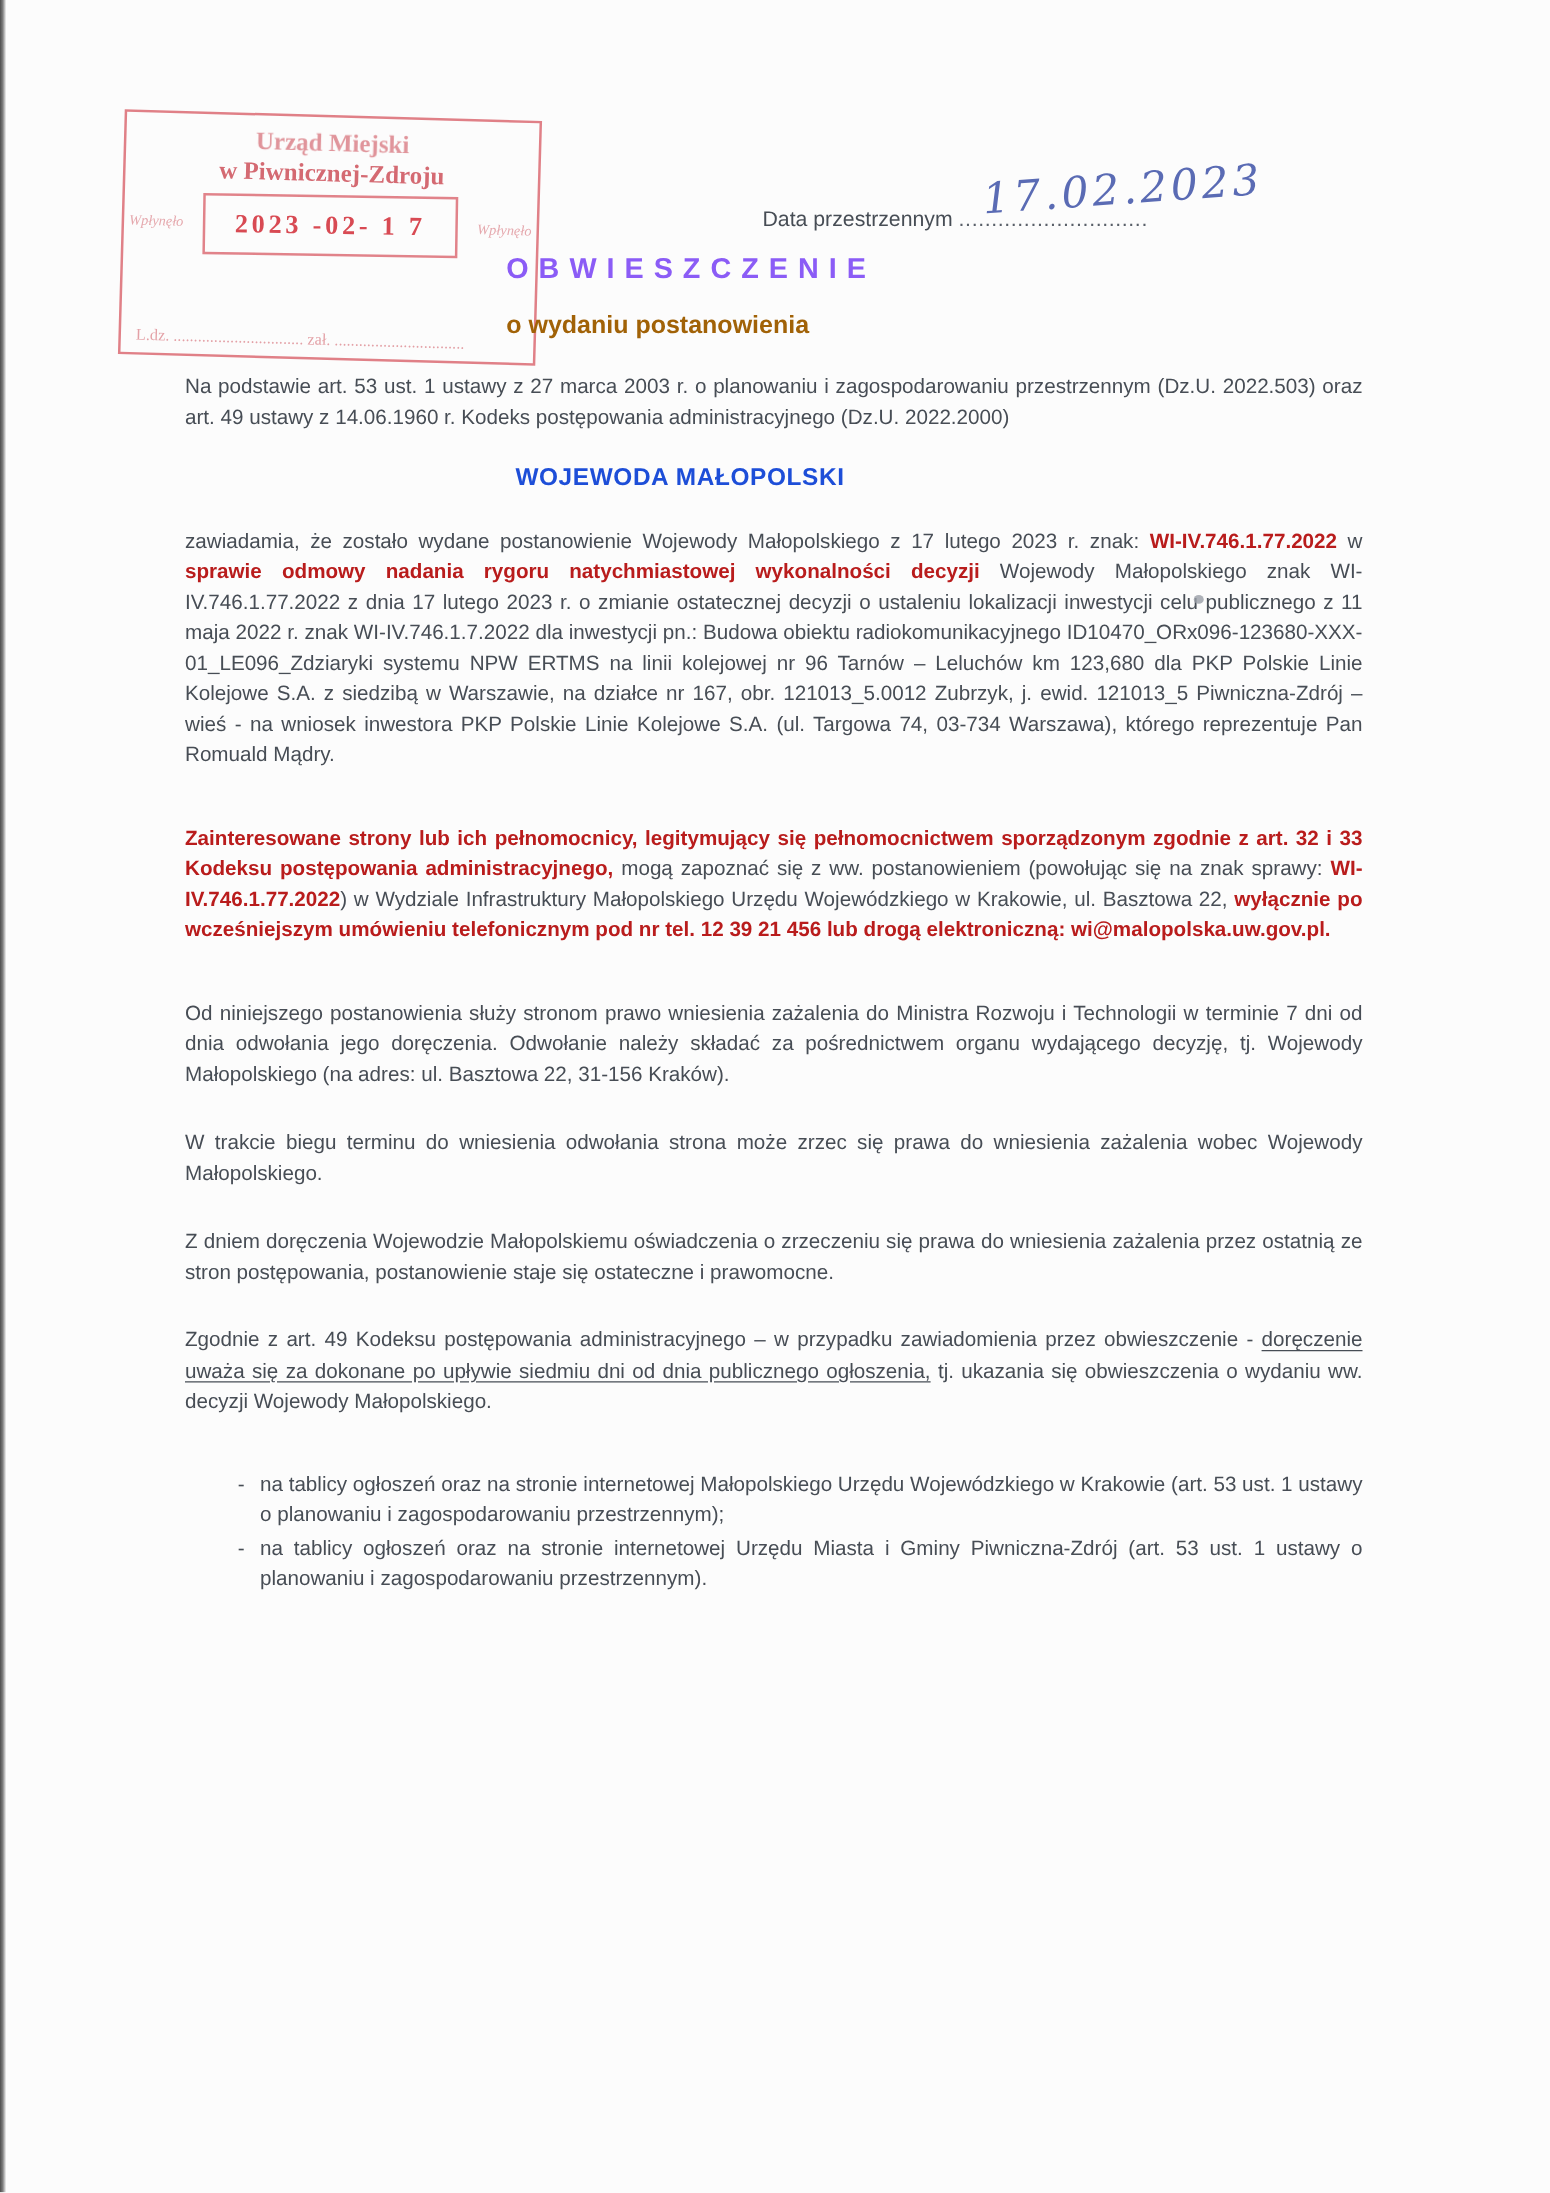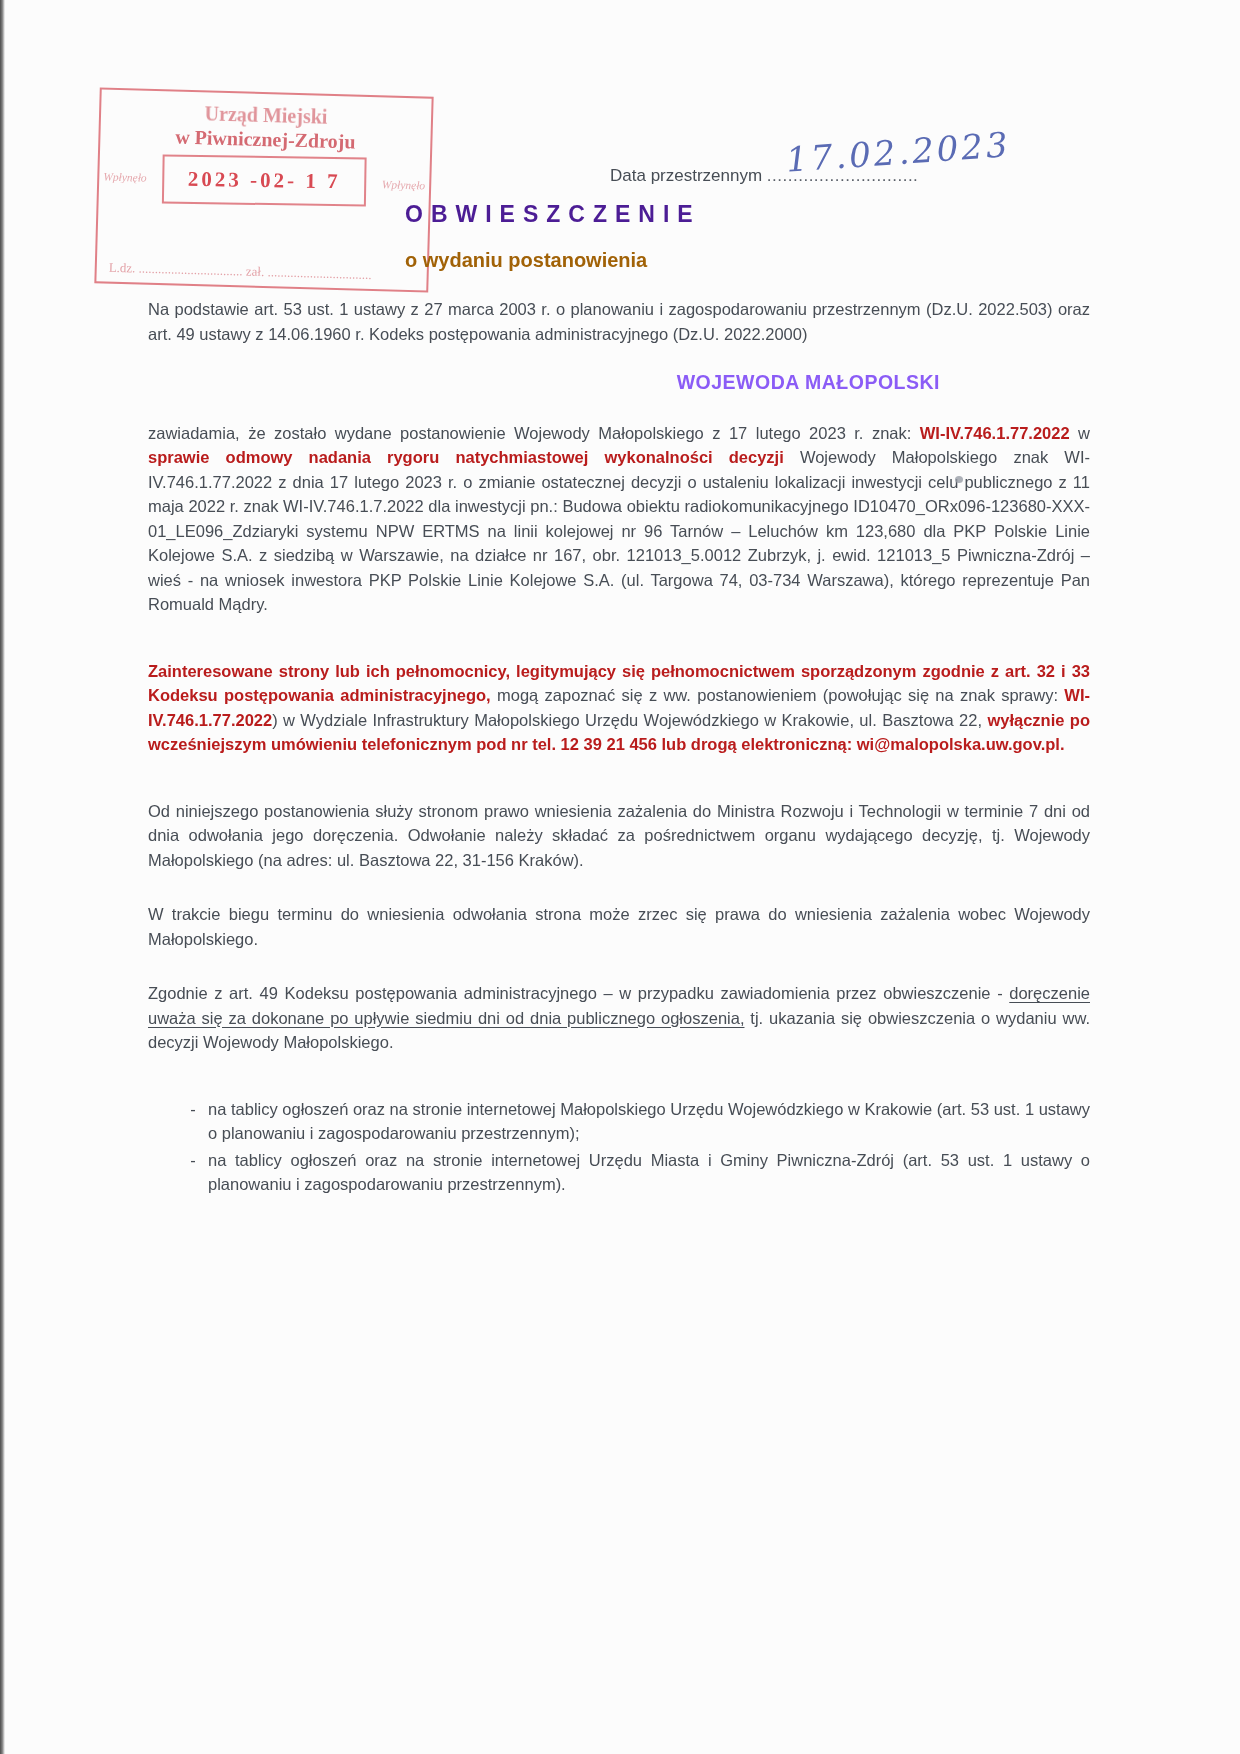--- a/index.html
+++ b/index.html
@@ -46,41 +46,41 @@
   .date-dots{ letter-spacing:.5px;color:#5a6069; }
   .handwriting{
     position:absolute;left:176px;top:-34px;
     font-family:"DejaVu Serif", serif;font-style:italic;
     font-size:34px;letter-spacing:3px;color:#4d5fae;
     transform:rotate(-4deg);opacity:.92;white-space:nowrap;
   }
   
   .doc-title{
     position:absolute;left:405px;top:201px;
-    font-size:23px;font-weight:bold;letter-spacing:8px;color:#4c1d95;white-space:nowrap;
+    font-size:23px;font-weight:bold;letter-spacing:8px;color:#8b5cf6;white-space:nowrap;
   }
   .doc-subtitle{
     position:absolute;left:405px;top:249px;
     font-size:20px;font-weight:bold;color:#a16207;white-space:nowrap;
   }
   
   .body{
     position:absolute;left:148px;top:297px;width:942px;
     font-size:16.5px;line-height:24.5px;text-align:justify;
   }
   .para{ margin:0 0 30px; }
   .gap-lg{ margin-bottom:42px; }
   .gap-xl{ }
   .gap-sm{ margin-bottom:24px; }
   .b{ font-weight:bold;color:#b91c1c; }
   .i{ }
   .u{ text-decoration:underline;text-underline-offset:3px; }
   .heading{
-    font-size:19.5px;font-weight:bold;letter-spacing:.5px;color:#8b5cf6;
-    text-align:right;padding-right:150px;margin:20px 0 26px;
+    font-size:19.5px;font-weight:bold;letter-spacing:.5px;color:#1d4ed8;
+    text-align:center;padding-right:150px;margin:20px 0 26px;
   }
   
   .pub{ padding-left:30px; }
   .pub-intro{ margin:0 0 7px; }
   .pub-item{ display:flex;margin:0 0 2px; }
   .pub-dash{ width:30px;flex:0 0 30px;text-align:center; }
   .pub-text{ flex:1;text-align:justify; }
   
   .artifact-dot{
     position:absolute;left:955px;top:476px;width:8px;height:7px;
@@ -119,20 +119,21 @@
   <div class="body">
     <div>
         <p class="para gap-sm"><span>Na podstawie art. 53 ust. 1 ustawy z 27 marca 2003 r. o </span><span class="i">planowaniu i zagospodarowaniu przestrzennym (</span><span>Dz.U. 2022.503) oraz art. 49 ustawy z 14.06.1960 r. Kodeks postępowania administracyjnego (Dz.U. 2022.2000)</span></p>
       </div>
     <h2 class="heading">WOJEWODA MAŁOPOLSKI</h2>
     <div>
         <p class="para gap-lg"><span>zawiadamia, że zostało wydane postanowienie Wojewody Małopolskiego z 17 lutego 2023 r. znak: </span><span class="b">WI-IV.746.1.77.2022</span><span> w </span><span class="b">sprawie odmowy nadania rygoru natychmiastowej wykonalności decyzji</span><span> Wojewody Małopolskiego znak WI-IV.746.1.77.2022 z dnia 17 lutego 2023 r. o zmianie ostatecznej decyzji o ustaleniu lokalizacji inwestycji celu publicznego z 11 maja 2022 r. znak WI-IV.746.1.7.2022 dla inwestycji pn.: </span><span class="i">Budowa obiektu radiokomunikacyjnego ID10470_ORx096-123680-XXX-01_LE096_Zdziaryki systemu NPW ERTMS na linii kolejowej nr 96 Tarnów – Leluchów km 123,680 dla PKP Polskie Linie Kolejowe S.A. z siedzibą w Warszawie, na działce nr 167, obr. 121013_5.0012 Zubrzyk, j. ewid. 121013_5 Piwniczna-Zdrój – wieś</span><span> -  na wniosek inwestora PKP Polskie Linie Kolejowe S.A. (ul. Targowa 74, 03-734 Warszawa), którego reprezentuje Pan Romuald Mądry.</span></p>
         <p class="para gap-lg"><span class="b">Zainteresowane strony lub ich pełnomocnicy, legitymujący się pełnomocnictwem sporządzonym zgodnie z art. 32 i 33 </span><span class="b i">Kodeksu postępowania administracyjnego,</span><span> mogą zapoznać się z ww. postanowieniem (powołując się na znak sprawy: </span><span class="b">WI-IV.746.1.77.2022</span><span>) w Wydziale Infrastruktury Małopolskiego Urzędu Wojewódzkiego w Krakowie, ul. Basztowa 22, </span><span class="b">wyłącznie po wcześniejszym umówieniu telefonicznym pod nr tel. 12 39 21 456 lub drogą elektroniczną: wi@malopolska.uw.gov.pl.</span></p>
         <p class="para gap-xl"><span>Od niniejszego postanowienia służy stronom prawo wniesienia zażalenia do Ministra Rozwoju i Technologii w terminie 7 dni od dnia odwołania jego doręczenia. Odwołanie należy składać za pośrednictwem organu wydającego decyzję, tj. Wojewody Małopolskiego (na adres: ul. Basztowa 22, 31-156 Kraków).</span></p>
         <p class="para"><span>W trakcie biegu terminu do wniesienia odwołania strona może zrzec się prawa do wniesienia zażalenia wobec Wojewody Małopolskiego.</span></p>
+        <p class="para"><span>Z dniem doręczenia Wojewodzie Małopolskiemu oświadczenia o zrzeczeniu się prawa do wniesienia zażalenia przez ostatnią ze stron postępowania, postanowienie staje się ostateczne i prawomocne.</span></p>
         <p class="para gap-lg"><span>Zgodnie z art. 49 </span><span class="i">Kodeksu postępowania administracyjnego</span><span> – w przypadku zawiadomienia przez obwieszczenie - </span><span class="u">doręczenie uważa się za dokonane po upływie siedmiu dni od dnia publicznego ogłoszenia,</span><span> tj. ukazania się obwieszczenia o wydaniu ww. decyzji Wojewody Małopolskiego.</span></p>
       </div>
 
     <div class="pub">
       <div>
           <div class="pub-item">
             <span class="pub-dash">-</span>
             <div class="pub-text"><span>na tablicy ogłoszeń oraz na stronie internetowej Małopolskiego Urzędu Wojewódzkiego w Krakowie (art. 53 ust. 1 ustawy </span><span class="i">o planowaniu i zagospodarowaniu przestrzennym</span><span>);</span></div>
           </div>
           <div class="pub-item">

